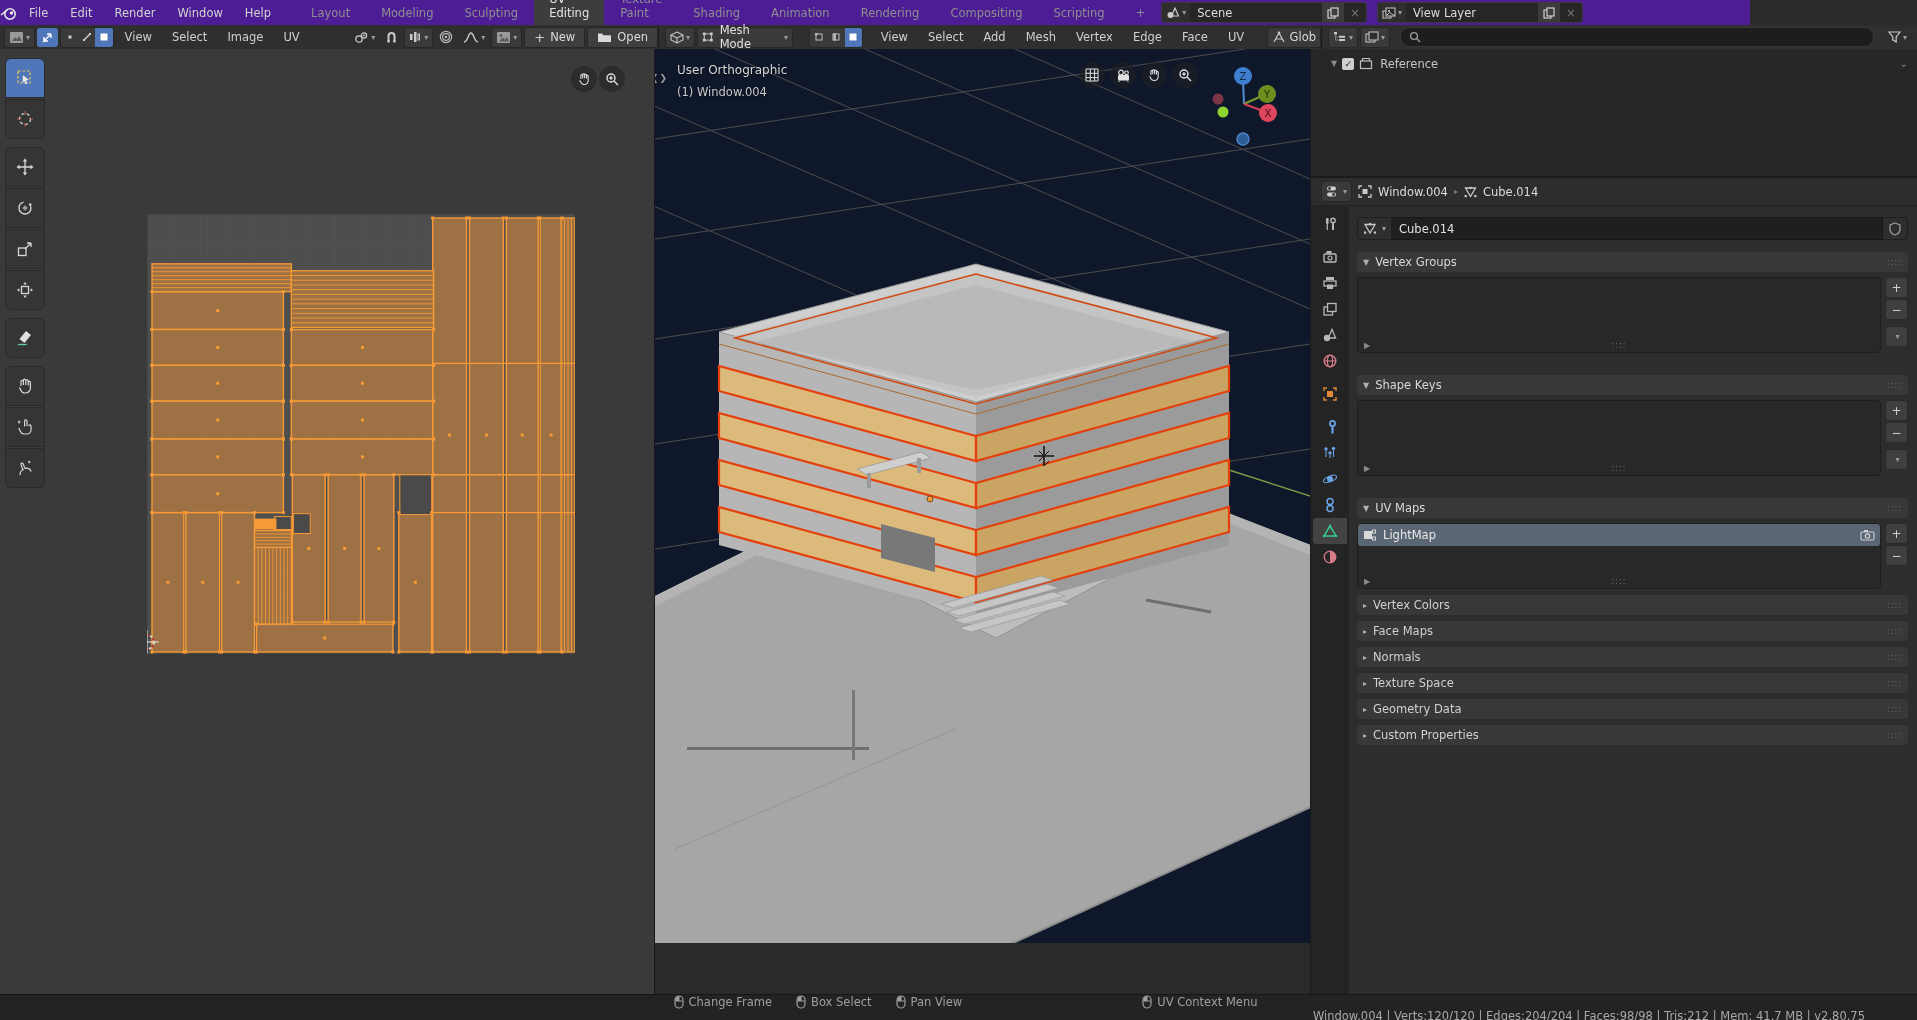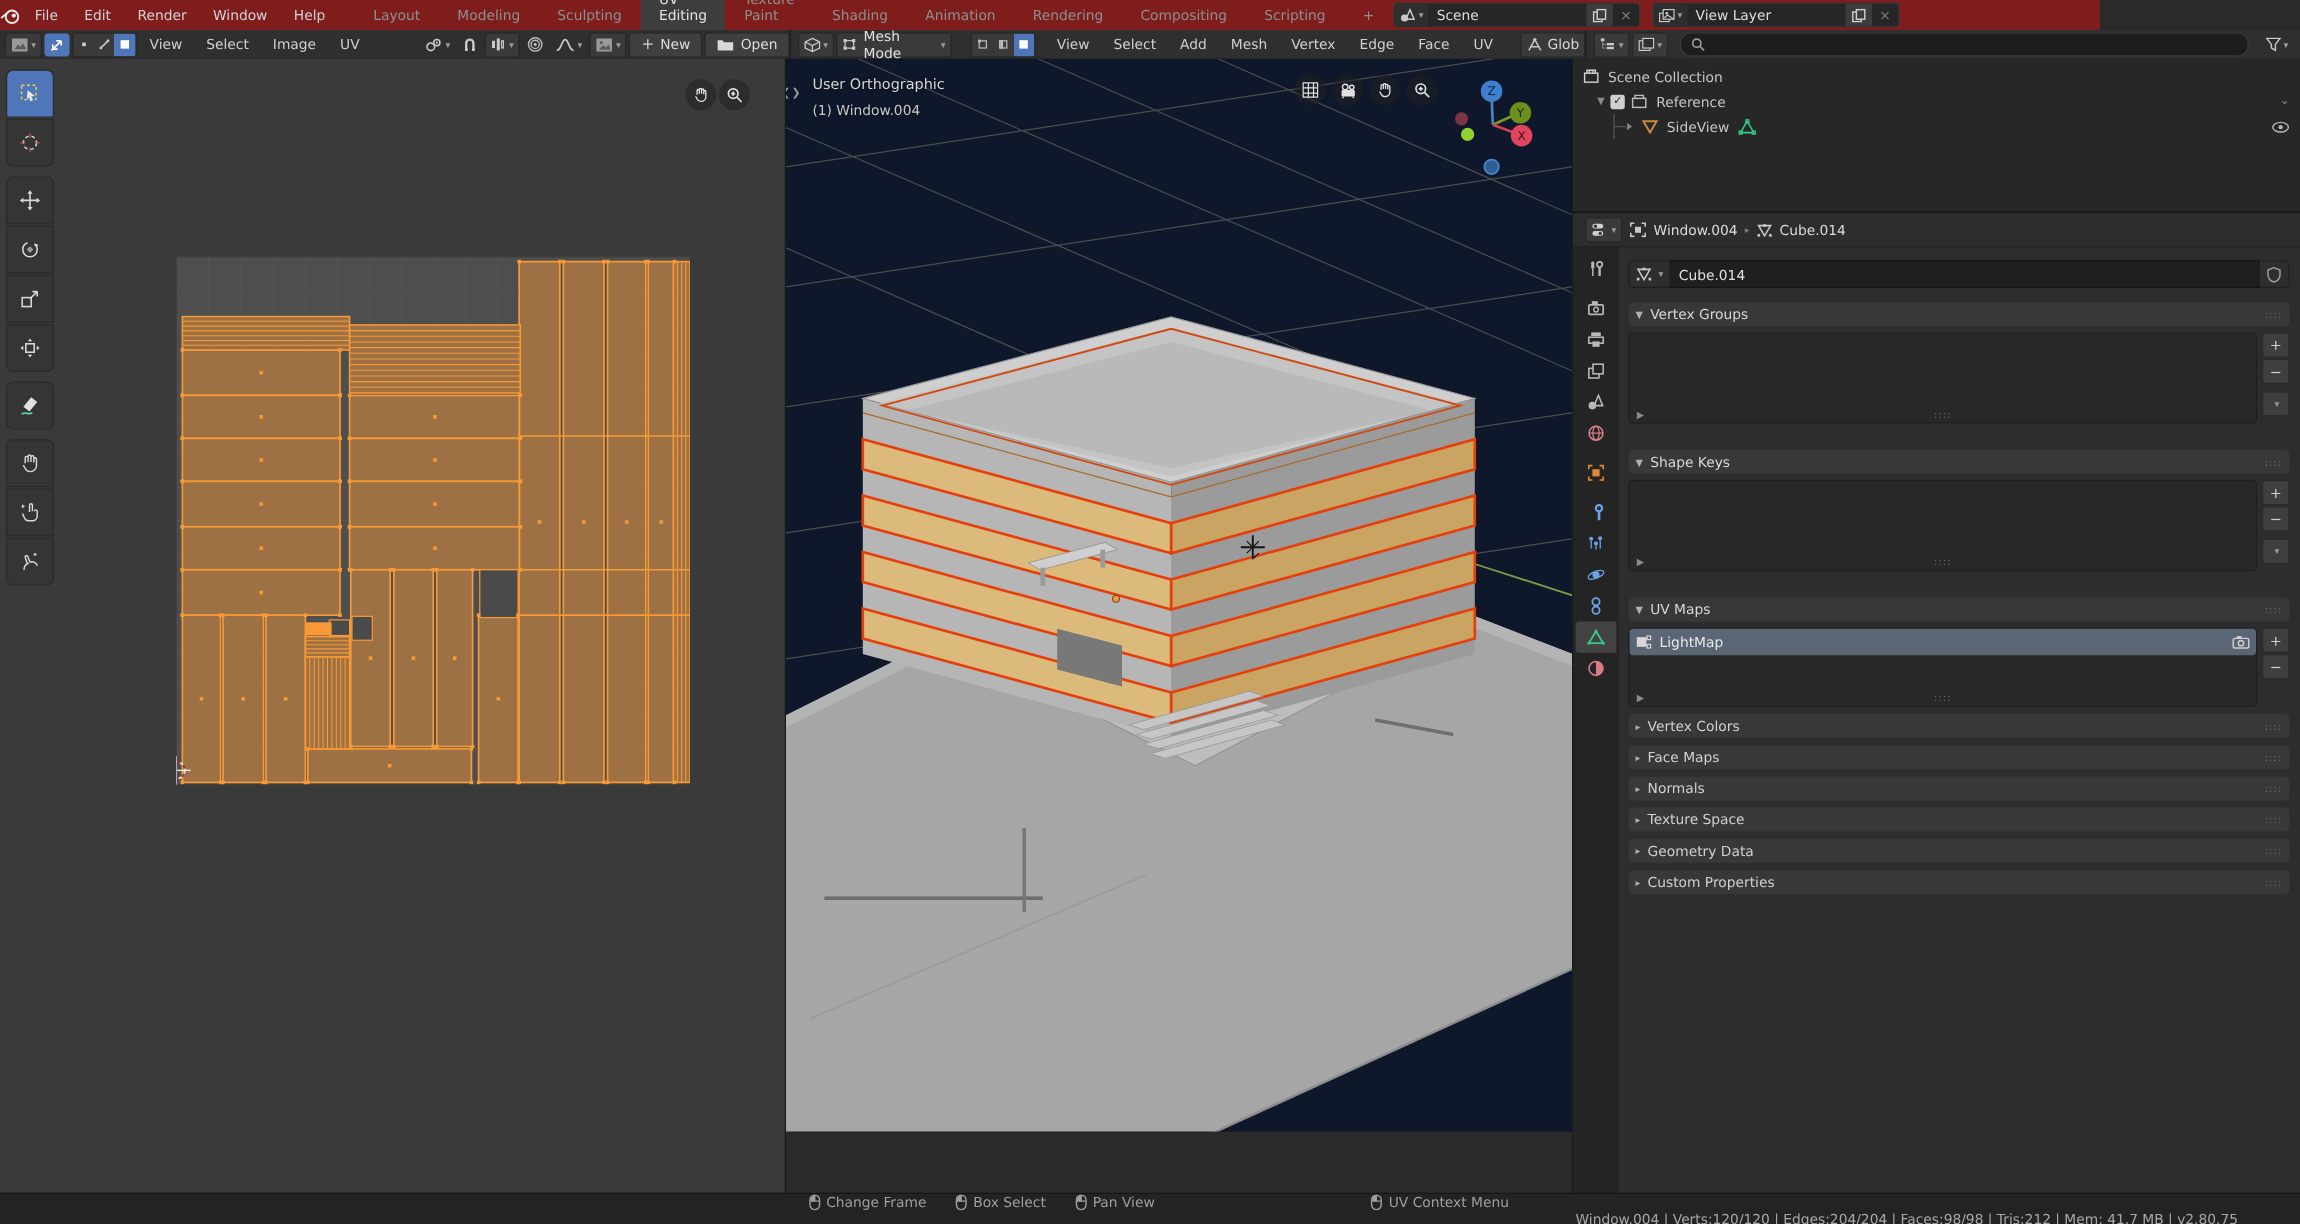--- a/index.html
+++ b/index.html
@@ -2,21 +2,21 @@
 <html><head>
 <meta charset="utf-8">
 <style>
   html,body{margin:0;padding:0;background:#111;}
   #app{position:relative;width:1917px;height:1020px;overflow:hidden;
        font-family:"DejaVu Sans","Liberation Sans",sans-serif;font-size:11.5px;
        color:#c7c7c7;background:#2a2a2a;-webkit-font-smoothing:antialiased;}
   .abs{position:absolute;}
   svg{display:block;}
   
-  .topbar{position:absolute;left:0;top:0;width:1750px;height:25px;background:#7f1d1d;
+  .topbar{position:absolute;left:0;top:0;width:1750px;height:25px;background:#4c1d95;
           display:flex;align-items:stretch;border-bottom:1px solid #131313;}
   .blogo{width:34px;display:flex;align-items:center;justify-content:center;}
   .tb-menus{display:flex;align-items:center;}
   .tb-menu{padding:0 11px;color:#d2d2d2;cursor:default;}
   .tb-tabs{display:flex;align-items:flex-end;margin-left:14px;}
   .tb-tab{padding:4px 15px 5px;color:#8f8f8f;border-radius:5px 5px 0 0;margin-right:1px;}
   .tb-tab.active{background:#3d3d3d;color:#e3e3e3;}
   .tb-right{margin-left:auto;display:flex;align-items:center;gap:10px;margin-right:330px;}
   .id-selector{display:flex;align-items:center;height:19px;background:#262626;border:1px solid #3a3a3a;
                border-radius:4px;overflow:hidden;}
@@ -776,63 +776,34 @@
       <circle cx="39" cy="75" r="6" fill="#2e5e93" stroke="#4a83c8" stroke-width="1.5"></circle>
       <text x="39" y="15.5" text-anchor="middle" font-size="10" fill="#0e2746" font-family="DejaVu Sans, sans-serif">Z</text>
       <text x="63" y="33.5" text-anchor="middle" font-size="10" fill="#20300a" font-family="DejaVu Sans, sans-serif">Y</text>
       <text x="64" y="52.5" text-anchor="middle" font-size="10" fill="#470d16" font-family="DejaVu Sans, sans-serif">X</text>
     </svg>
   </div>
 
   <div class="rp-area">
 
     <div class="outliner">
-      <div class="ol-row">
-        <svg class="ic" width="14" height="13" viewBox="0 0 14 13">
-            <rect x="1.5" y="4" width="11" height="7.5" fill="none" stroke="#cfcfcf" stroke-width="1.2"></rect>
-            <path d="M3.5 4 V1.5 h7 V4 M5.5 1.5 v2.5 M8.5 1.5 v2.5" stroke="#cfcfcf" fill="none" stroke-width="1.2"></path>
-          </svg>
-        <span class="name">Scene Collection</span>
-      </div>
       <div class="ol-row" style="padding-left:20px;">
         <span class="tri" style="color:#8b8b8b;">▼</span>
         <span class="cb">✓</span>
         <svg class="ic" width="14" height="13" viewBox="0 0 14 13">
             <rect x="1.5" y="4" width="11" height="7.5" fill="none" stroke="#bdbdbd" stroke-width="1.2"></rect>
             <path d="M3.5 4 V1.5 h7 V4" stroke="#bdbdbd" fill="none" stroke-width="1.2"></path>
           </svg>
         <span class="name">Reference</span>
         <span class="ol-right">
             <span class="chev" style="font-size:10px;color:#8b8b8b;">⌄</span>
           </span>
       </div>
       <div>
 
-          <div class="ol-row" style="padding-left:28px;">
-          <svg class="ic tree" width="24" height="21" viewBox="0 0 24 21">
-              <path d="M6 0 V21 M6 10.5 H16" stroke="#565656" fill="none"></path>
-              <path d="M17 7.5 l4 3 -4 3 z" fill="#8a8a8a"></path>
-            </svg>
-          <svg class="ic" width="14" height="13" viewBox="0 0 14 13">
-              <path d="M7 11.5 L1.5 2 h11 z" fill="none" stroke="#c88a45" stroke-width="1.6"></path>
-            </svg>
-          <span class="name">SideView</span>
-          <svg class="ic" width="16" height="14" viewBox="0 0 16 14">
-              <path d="M8 2 L2.5 11.5 h11 z" fill="none" stroke="#35c98c" stroke-width="1.3"></path>
-              <rect x="6.8" y="0.8" width="2.6" height="2.6" fill="none" stroke="#35c98c"></rect>
-              <rect x="1.2" y="10.2" width="2.6" height="2.6" fill="none" stroke="#35c98c"></rect>
-              <rect x="12.2" y="10.2" width="2.6" height="2.6" fill="none" stroke="#35c98c"></rect>
-            </svg>
-          <span class="ol-right">
-            <svg width="15" height="10" viewBox="0 0 15 10">
-                <ellipse cx="7.5" cy="5" rx="6.5" ry="4" fill="none" stroke="#b5b5b5" stroke-width="1.2"></ellipse>
-                <circle cx="7.5" cy="5" r="1.8" fill="#b5b5b5"></circle>
-              </svg>
-          </span>
-        </div>
         </div>
     </div>
 
     <div class="props">
       <div class="pbread">
         <span class="hbtn box" style="margin-left:2px;">
           <svg width="15" height="13" viewBox="0 0 15 13">
               <rect x="1" y="1.5" width="9" height="4" rx="2" fill="#cfcfcf"></rect>
               <circle cx="3.5" cy="3.5" r="1.4" fill="#3a3a3a"></circle>
               <rect x="1" y="7.5" width="9" height="4" rx="2" fill="#cfcfcf"></rect>

